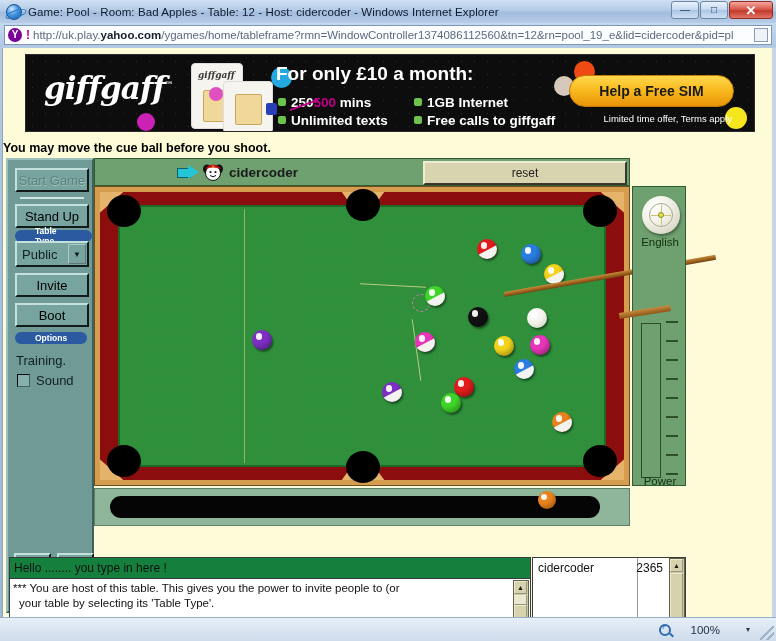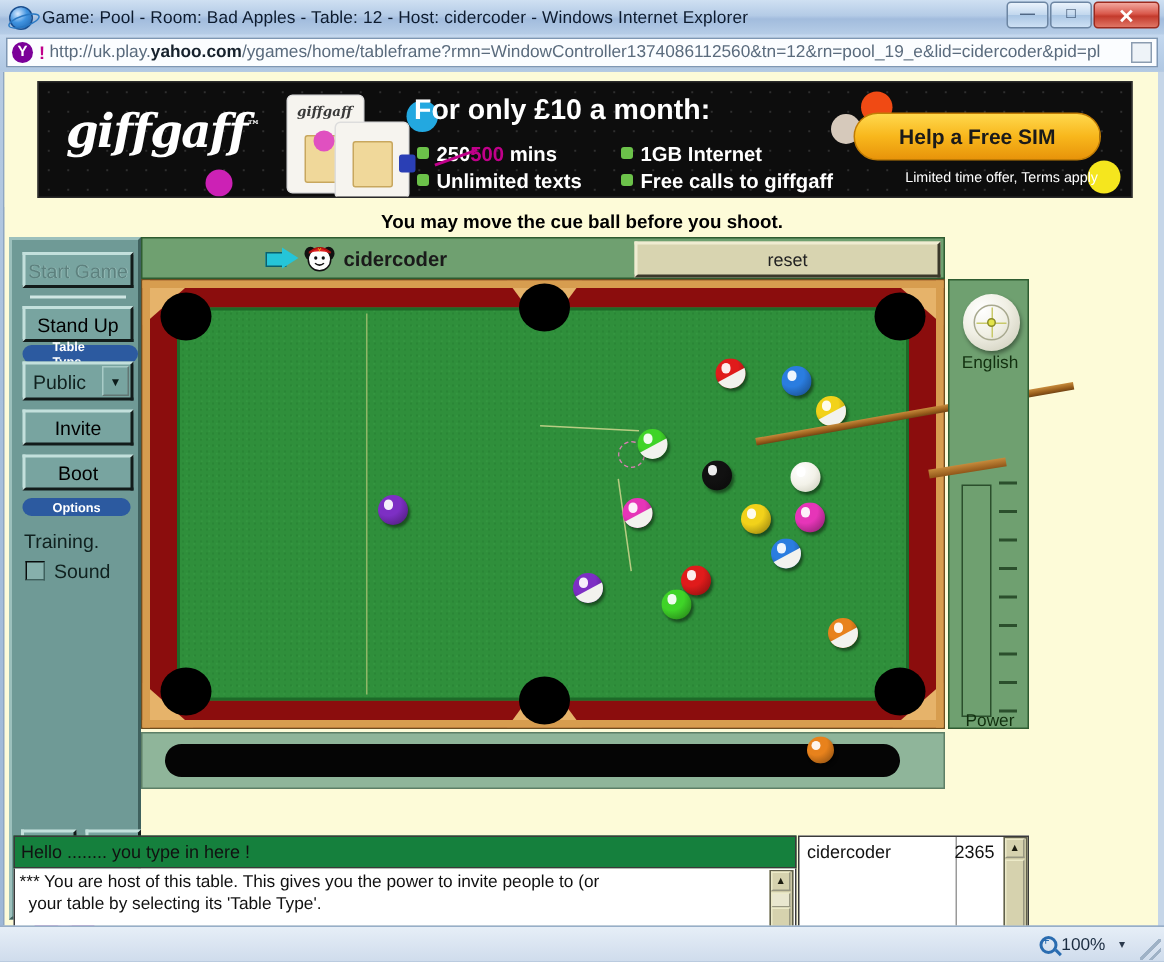--- a/index.html
+++ b/index.html
@@ -139,21 +139,21 @@
     display:flex; align-items:center; justify-content:center;
     border:1px solid #c07c05;
   }
   #ad-terms {
     position:absolute; right:22px; bottom:7px; color:#fff; font-size:9.5px;
   }
 
   
   #notice {
     position:absolute; left:0; top:90px; width:770px; height:20px;
-    text-align:center; font-size:12.5px; font-weight:bold; color:#000;
+    text-align:left; font-size:12.5px; font-weight:bold; color:#000;
     line-height:20px;
   }
 
   
   #applet {
     position:absolute; left:3px; top:110px; width:680px; height:455px;
   }
 
   
   #ctrl {
@@ -403,21 +403,21 @@
     position:absolute; left:104px; top:0; bottom:0; width:1px; background:#9a9a9a;
   }
 
   
   #status {
     position:absolute; left:0; bottom:0; width:776px; height:24px;
     background:linear-gradient(180deg,#e6eef7 0%,#cfdcec 100%);
     border-top:1px solid #97aec8;
     display:flex; align-items:center; justify-content:flex-end;
   }
-  #zoomwrap { display:flex; align-items:center; margin-right:26px; gap:3px; }
+  #zoomwrap { display:flex; align-items:center; margin-right:26px; gap:20px; }
   #zoomicon {
     width:12px; height:12px; border:2px solid #2a6cb0; border-radius:50%;
     position:relative;
   }
   #zoomicon:after{
     content:""; position:absolute; left:8px; top:8px; width:5px; height:2px;
     background:#2a6cb0; transform:rotate(45deg);
   }
   #zoomicon:before{
     content:"+"; position:absolute; left:0px; top:-4px; font-size:9px; color:#2a6cb0;

